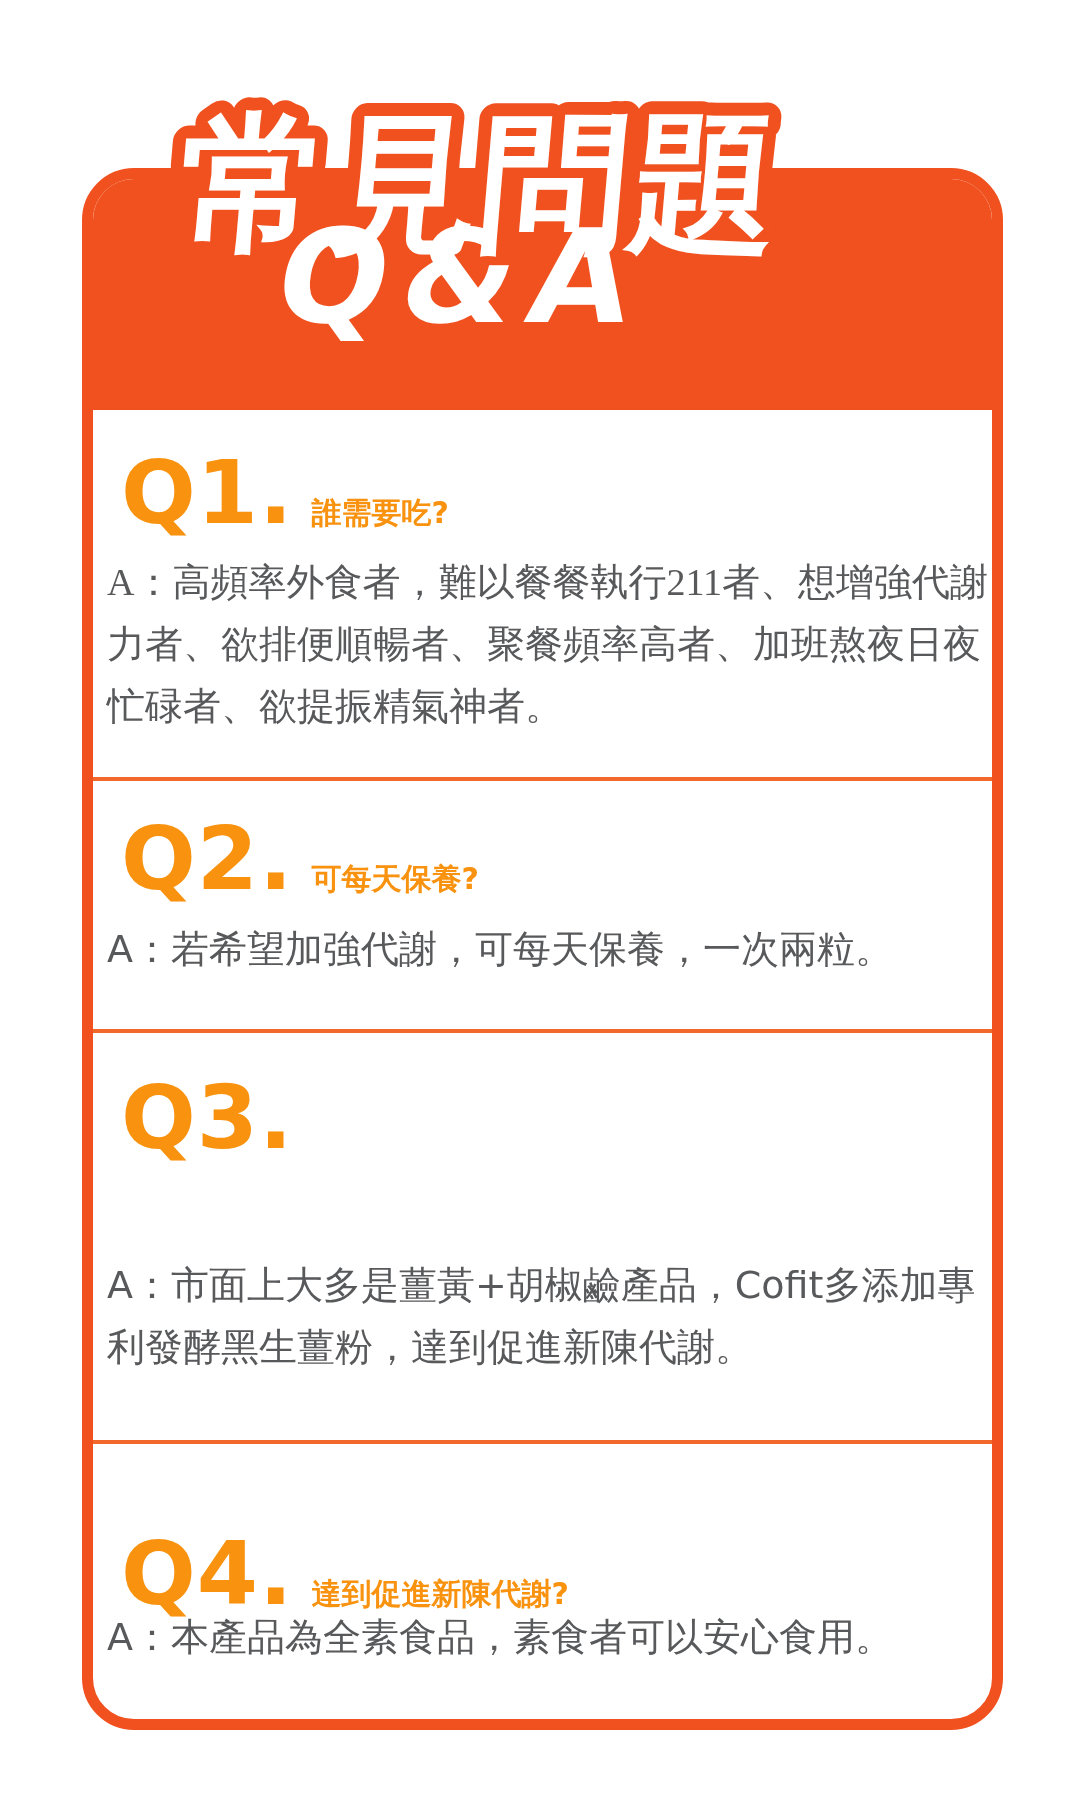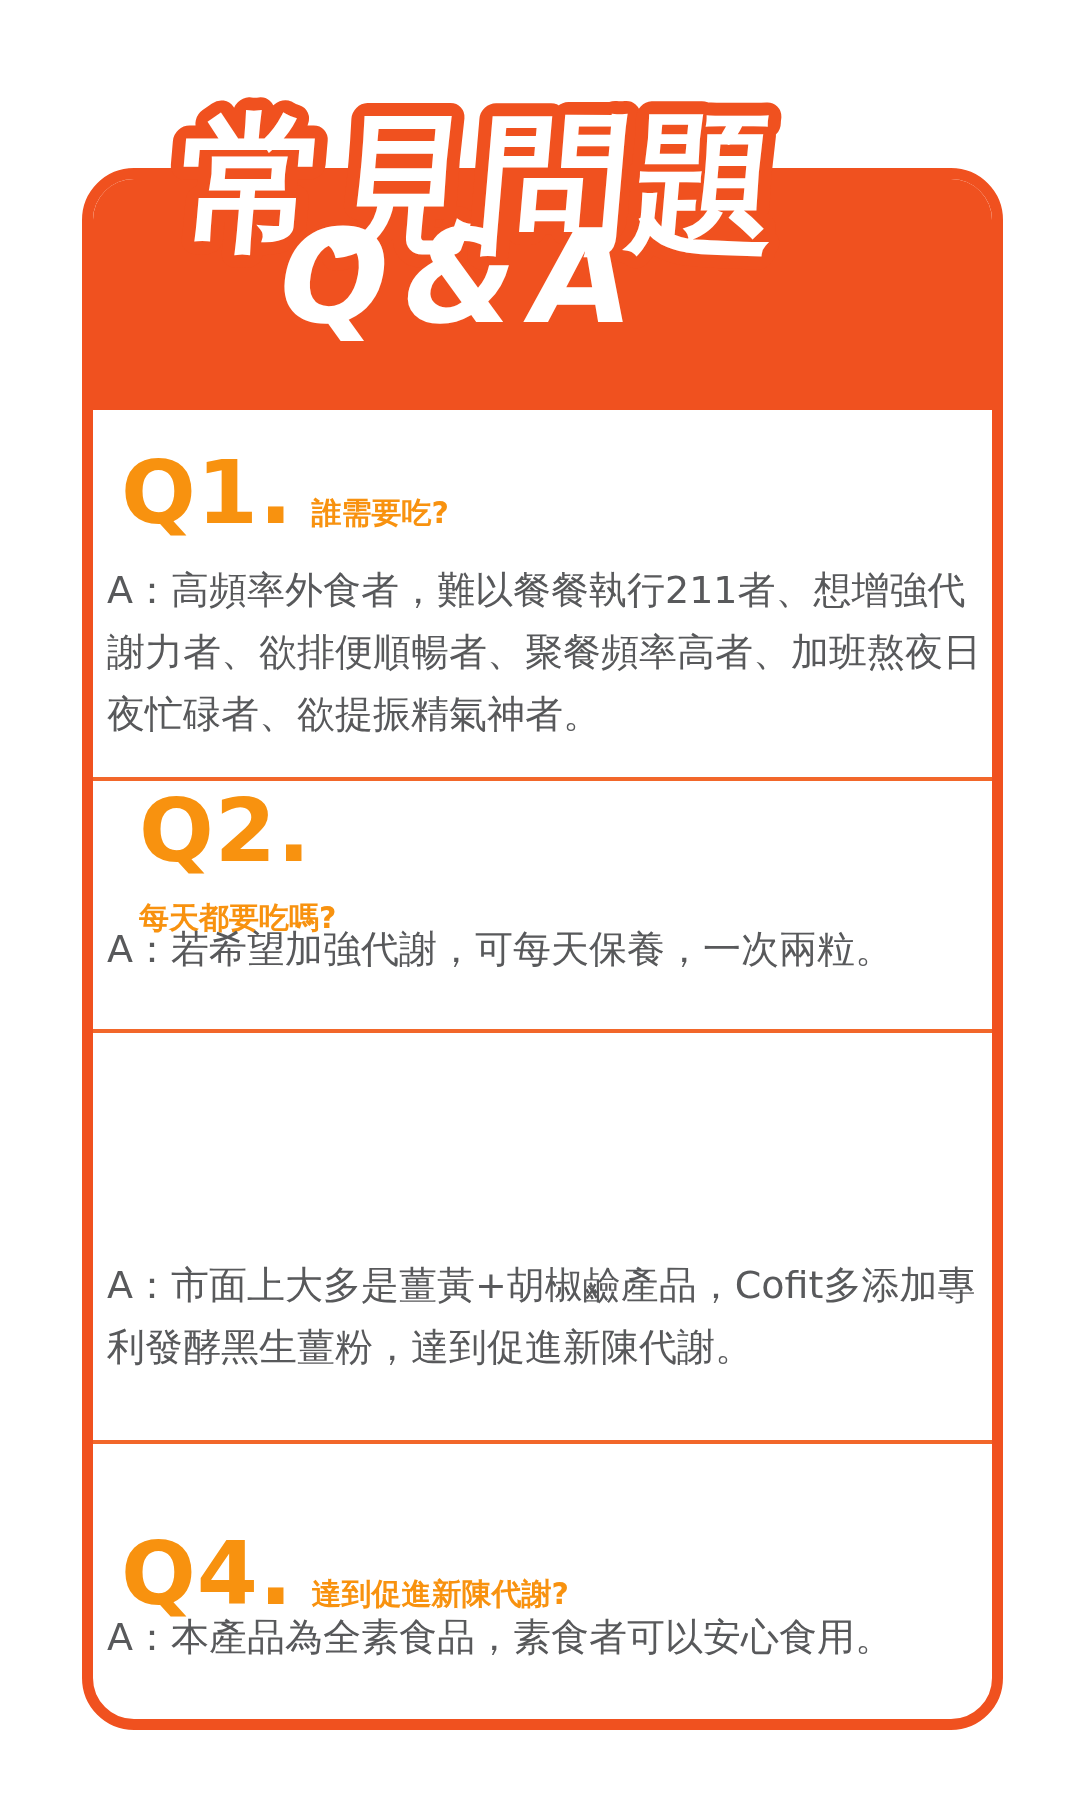--- a/index.html
+++ b/index.html
@@ -72,31 +72,31 @@
   }
   .q-text{
     margin-left:18px;
     font-size:30px;line-height:85px;
     font-weight:600;
     color:var(--accent);
     white-space:normal;
   }
   .q-text.narrow{width:560px;}
   .qa-head.h1{top:270px;}
-  .qa-head.h2{top:608px;flex-direction:column;}
+  .qa-head.h2{top:636px;}
   .qa-head.h3{top:895px;}
   .qa-head.h4{top:1351px;}
 
   .answer{
     position:absolute;left:14px;width:895px;
     font-size:38px;line-height:62px;
     color:var(--answer-gray);
     text-align:left;
   }
-  .answer.a1{top:380px;}
+  .answer.a1{top:372px;font-family:Liberation Serif, serif;}
   .answer.a2{top:739px;}
   .answer.a3{top:1075px;}
   .answer.a4{top:1427px;}
 </style>
 </head>
 <body>
 
 <div class="page">
 
   <div class="card">
@@ -107,25 +107,26 @@
     <div class="divider d3"></div>
 
     <div class="qa-head h1">
       <span class="q-label">Q1.</span>
       <span class="q-text">誰需要吃?</span>
     </div>
     <p class="answer a1">A：高頻率外食者，難以餐餐執行211者、想增強代謝力者、欲排便順暢者、聚餐頻率高者、加班熬夜日夜忙碌者、欲提振精氣神者。</p>
 
     <div class="qa-head h2">
       <span class="q-label">Q2.</span>
-      <span class="q-text">每天都要吃嗎?</span>
+      <span class="q-text">可每天保養?</span>
     </div>
     <p class="answer a2">A：若希望加強代謝，可每天保養，一次兩粒。</p>
 
     <div class="qa-head h3">
+      <span class="q-label">Q3.</span>
     </div>
     <p class="answer a3">A：市面上大多是薑黃+胡椒鹼產品，Cofit多添加專利發酵黑生薑粉，達到促進新陳代謝。</p>
 
     <div class="qa-head h4">
       <span class="q-label">Q4.</span>
       <span class="q-text">達到促進新陳代謝?</span>
     </div>
     <p class="answer a4">A：本產品為全素食品，素食者可以安心食用。</p>
   </div>
 

